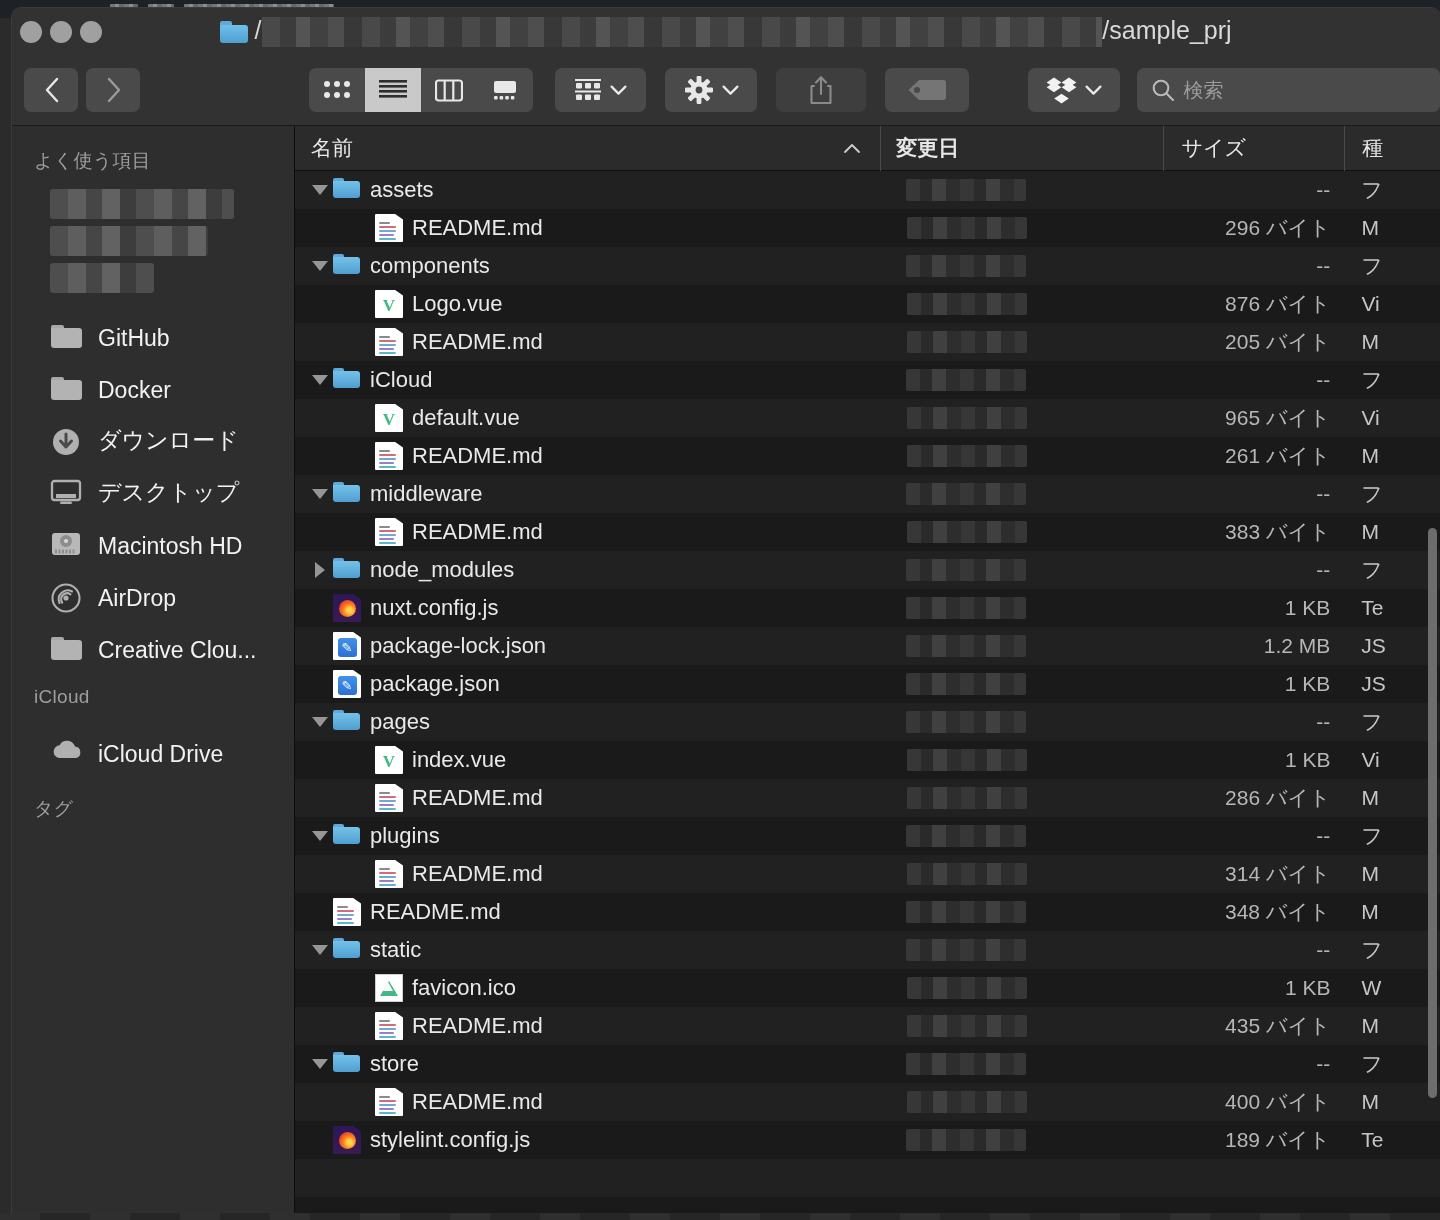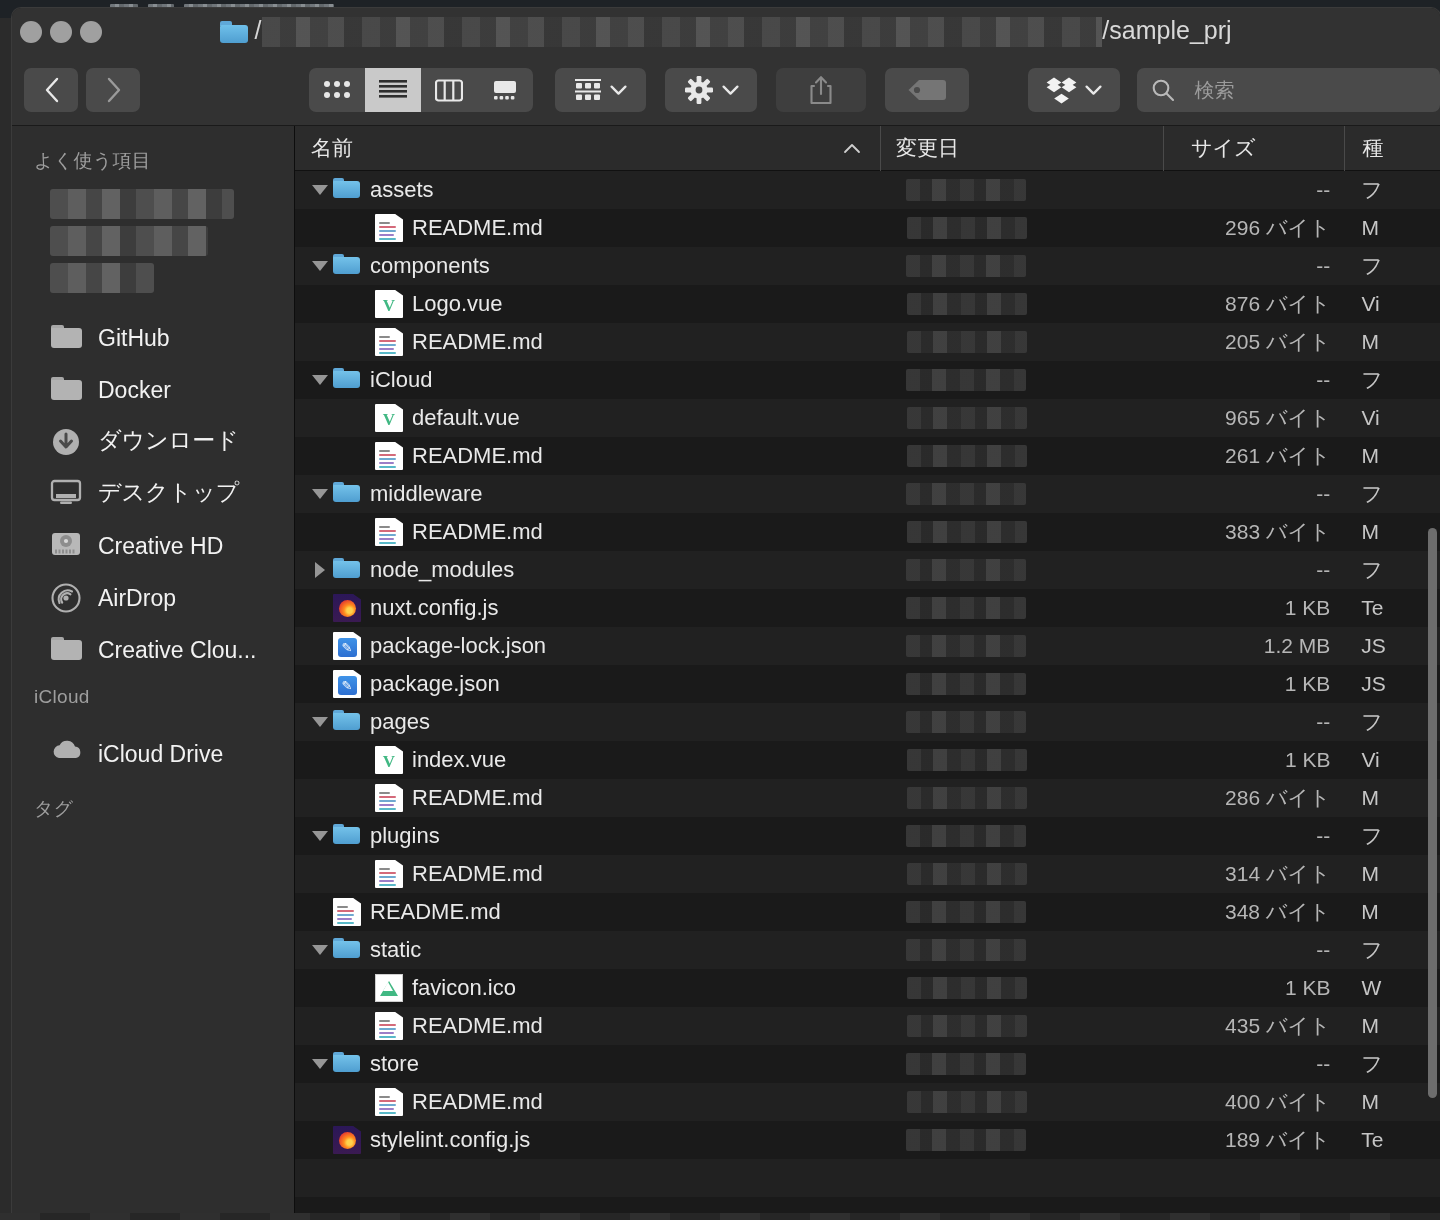--- a/index.html
+++ b/index.html
@@ -96,21 +96,21 @@
   .seg.active { background:#c9c9c9; }
 
   #group-btn   { margin-left:22px; width:92px; gap:8px; }
   #action-btn  { margin-left:19px; width:92px; gap:8px; }
   #share-btn   { margin-left:19px; width:90px; background:#3e3e3e; }
   #tag-btn     { margin-left:19px; width:84px; }
   #dropbox-btn { margin-left:59px; width:92px; gap:8px; }
 
   #search {
     margin-left:17px; width:304px; height:44px; background:#4a4a4a;
-    border-radius:7px; display:flex; align-items:center; padding-left:14px; gap:20px;
+    border-radius:7px; display:flex; align-items:center; padding-left:14px; gap:9px;
   }
   #search-text { color:#9b9b9b; font-size:20px; }
 
   
   #body { display:flex; height:1087px; }
 
   
   #sidebar {
     width:283px; background:#2e2e2e; padding-top:12px;
     border-right:1px solid #0d0d0d; flex:0 0 283px;
@@ -138,22 +138,22 @@
   
   #list { flex:1; background:#a21caf; display:flex; flex-direction:column; min-width:0; }
 
   #col-head {
     display:flex; height:45px; background:#2b2b2b;
     border-bottom:1px solid #111; color:#e8e8e8; font-size:21px; align-items:center;
   }
   .col { position:relative; height:45px; display:flex; align-items:center; }
   .col + .col { border-left:1px solid #4a4a4a; }
   .col-name { width:616px; padding-left:16px; justify-content:space-between; padding-right:18px; }
-  .col-date { width:298px; padding-left:15px; }
-  .col-size { width:190px; padding-left:27px;text-align:right; }
+  .col-date { width:298px; padding-left:15px;font-weight:bold; }
+  .col-size { width:190px; padding-left:17px;text-align:right; }
   .col-kind { width:100px; padding-left:17px; overflow:hidden; }
 
   #rows { flex:1; overflow:hidden; position:relative; }
   .row { display:flex; height:38px; align-items:center; font-size:22px; color:#e9e9e9; }
   .row.odd  { background:#212121; }
   .row.even { background:#1a1a1a; }
 
   .cell-name { width:616px; display:flex; align-items:center; min-width:0; }
   .cell-date { width:298px; display:flex; align-items:center; padding-left:26px; }
   .cell-size { width:190px; text-align:right; color:#b6b6b6; font-size:21px;
@@ -458,21 +458,21 @@
             <g fill="#8d8d8d">
               <rect x="5" y="19.5" width="2" height="4"></rect>
               <rect x="8.5" y="19.5" width="2" height="4"></rect>
               <rect x="12" y="19.5" width="2" height="4"></rect>
               <rect x="15.5" y="19.5" width="2" height="4"></rect>
               <rect x="19" y="19.5" width="2" height="4"></rect>
               <rect x="22.5" y="19.5" width="2" height="4"></rect>
             </g>
           </svg>
         </span>
-        <span>Creative HD</span>
+        <span>Macintosh HD</span>
       </div>
 
       <div class="side-item">
         <span class="si-icon">
           <svg width="32" height="32" viewBox="0 0 32 32">
             <g fill="none" stroke="#b0b0b0" stroke-width="2.1" stroke-linecap="round">
               <circle cx="16" cy="16" r="13.5"></circle>
               <path d="M9.5 21 A9 9 0 0 1 22 9.5"></path>
               <path d="M12.2 20.6 A6 6 0 0 1 20.5 12.3"></path>
             </g>

